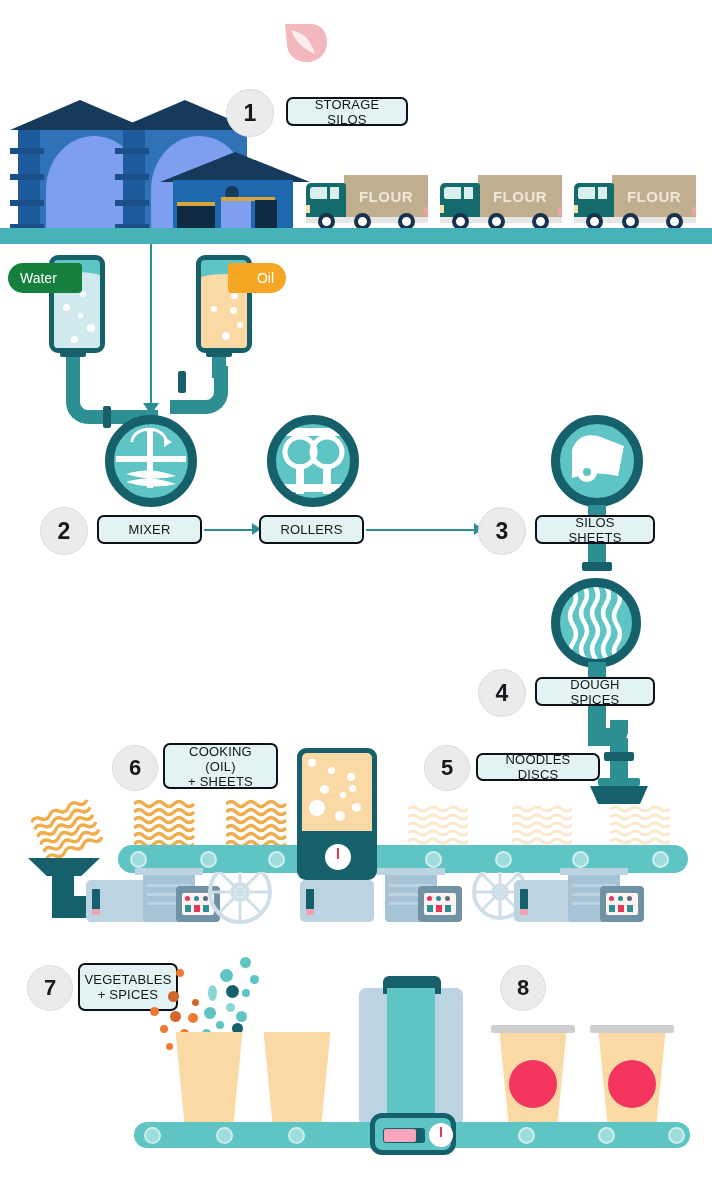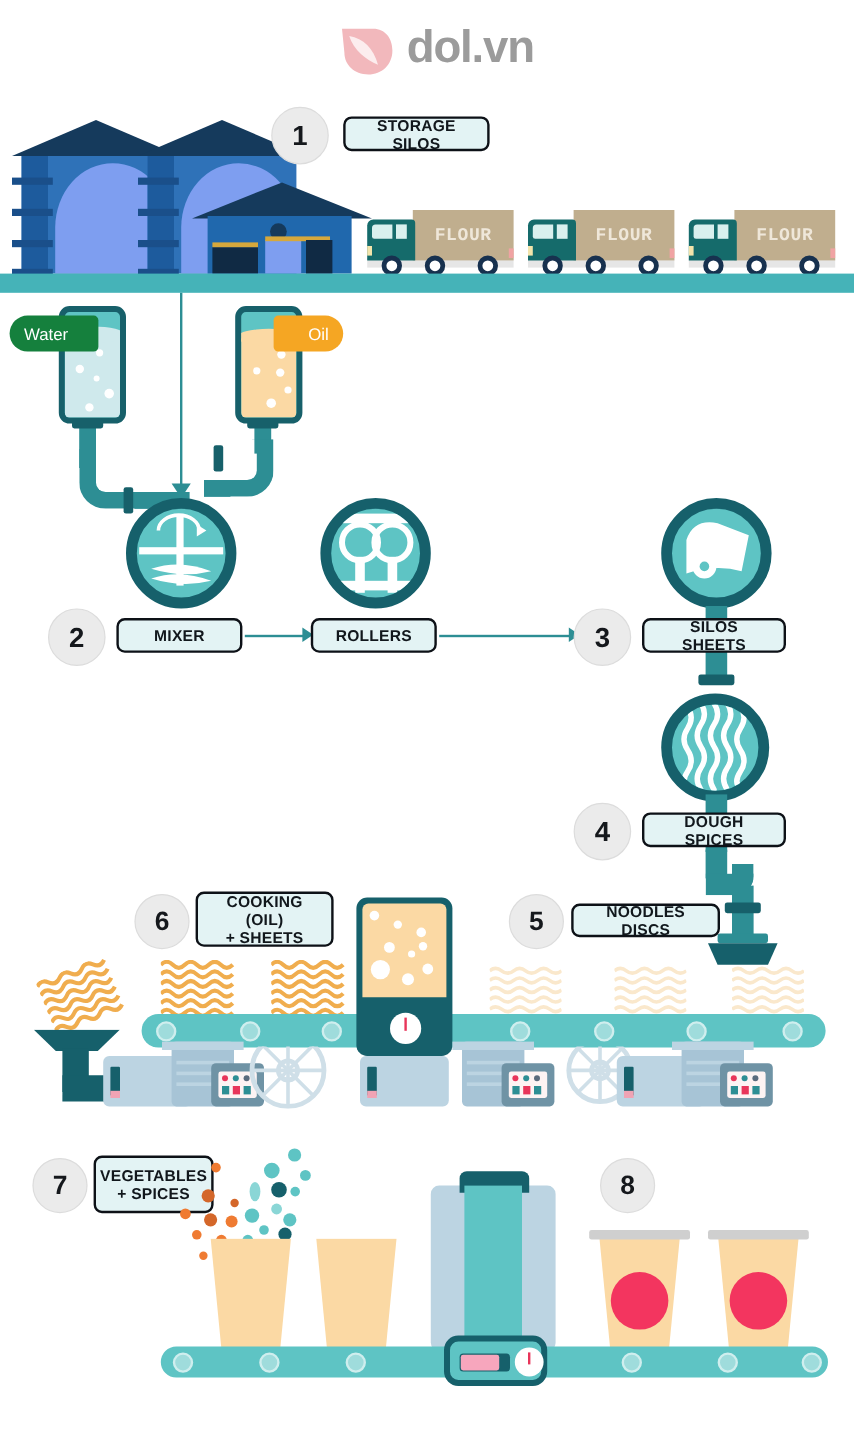--- a/index.html
+++ b/index.html
@@ -14,36 +14,36 @@
   #logo .wordmark{position:absolute;left:54px;top:-1px;font-size:38px;
       font-weight:700;color:#9b9b9b;letter-spacing:-1px;line-height:46px;}
 
   
   .stepnum{width:46px;height:46px;border-radius:50%;background:#ebebeb;
      border:1px solid #dcdcdc;display:flex;align-items:center;justify-content:center;
      font-size:23px;font-weight:700;color:#15181c;}
   .stepnum.sm{width:44px;height:44px;font-size:22px;}
   .taglabel{background:#e3f3f4;border:2.5px solid #0d1117;border-radius:7px;
      display:flex;align-items:center;justify-content:center;text-align:center;
-     font-size:13px;font-weight:700;color:#11171c;letter-spacing:.2px;
+     font-size:13px;font-weight:400;color:#11171c;letter-spacing:.2px;
      line-height:15px;padding:5px 10px;box-sizing:border-box;}
 
   
   .groundband{background:#45b3b8;}
 
   
   .silo-col{position:absolute;}
   .silo-body{position:absolute;background:#2f72b8;}
   .silo-inner{position:absolute;background:#7e9ef0;border-radius:60% 60% 0 0/70% 70% 0 0;}
   .silo-roof{position:absolute;width:0;height:0;}
   .silo-band{position:absolute;background:#1a4f8a;height:6px;}
   .silo-edge{position:absolute;background:#1d4f86;}
 
   
-  .truck{position:absolute;width:108px;height:52px;font-family:Liberation Mono, monospace;}
+  .truck{position:absolute;width:108px;height:52px;}
   .truck .box{position:absolute;left:38px;top:0;width:84px;height:42px;background:#c0ae8e;}
   .truck .boxtext{position:absolute;left:38px;top:0;width:84px;height:42px;
       display:flex;align-items:center;justify-content:center;color:#efe7d9;
       font-size:15px;font-weight:700;letter-spacing:.5px;}
   .truck .cab{position:absolute;left:0;top:8px;width:40px;height:34px;background:#156b6b;
       border-radius:5px 3px 0 0;}
   .truck .win{position:absolute;left:4px;top:12px;width:17px;height:12px;background:#d9f0ee;
       border-radius:3px 0 0 2px;}
   .truck .win2{position:absolute;left:24px;top:12px;width:9px;height:12px;background:#d9f0ee;}
   .truck .chassis{position:absolute;left:0;top:40px;width:122px;height:8px;background:#e6e6e6;}
@@ -94,21 +94,20 @@
 </head>
 <body>
 
 <div class="stage">
 
   <div class="abs" id="logo">
     <svg class="mark" viewBox="0 0 46 44">
       <path d="M4 4 H30 C40 4 46 12 46 22 C46 34 37 42 26 42 C14 42 6 34 6 24 Z" fill="#f2b8bc" transform="translate(-4,0)"></path>
       <path d="M6 10 C18 12 26 20 30 34 C20 30 10 22 6 10 Z" fill="#ffffff" opacity="0.75"></path>
     </svg>
-    <div class="wordmark">dol.vn</div>
   </div>
 
   <div class="abs silo-col" style="left:10px;top:100px;width:140px;height:128px;">
     <div class="silo-roof" style="left:0;top:0;border-left:70px solid transparent;border-right:70px solid transparent;border-bottom:30px solid #153a5c;"></div>
     <div class="silo-body" style="left:8px;top:30px;width:124px;height:98px;"></div>
     <div class="silo-inner" style="left:36px;top:36px;width:96px;height:92px;"></div>
     <div class="silo-edge" style="left:8px;top:30px;width:22px;height:98px;background:#1d5b9d;"></div>
     <div class="silo-band" style="left:0;top:48px;width:34px;"></div>
     <div class="silo-band" style="left:0;top:74px;width:34px;"></div>
     <div class="silo-band" style="left:0;top:100px;width:34px;"></div>

